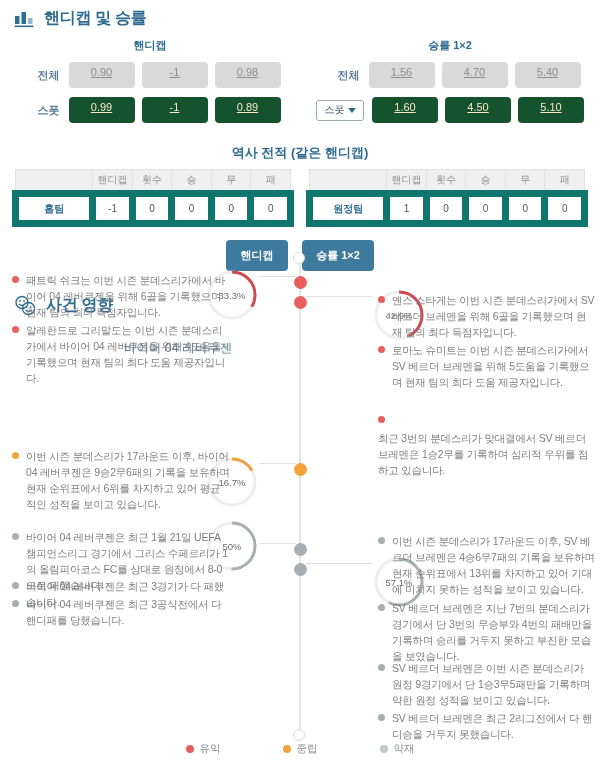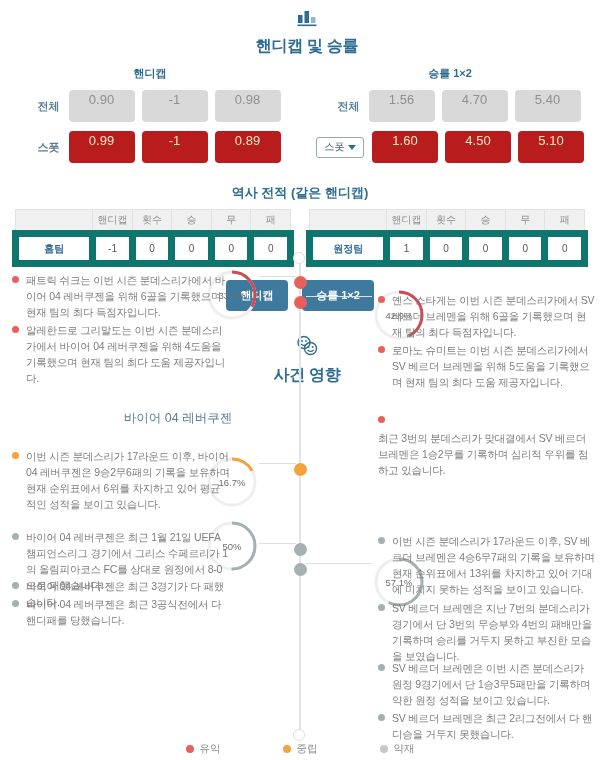--- a/index.html
+++ b/index.html
@@ -15,21 +15,20 @@
     overflow: hidden;
     position: relative;
   }
 
   
   .section-head {
     display: flex;
     align-items: center;
     gap: 9px;
     padding: 8px 0 0 14px;
-    flex-direction: column;
   }
   .section-head .title {
     font-size: 16px;
     font-weight: bold;
     color: #2e6d92;
     letter-spacing: -0.3px;
   }
   .ic-bars { width: 21px; height: 19px; display: block; }
   .ic-faces { width: 23px; height: 21px; display: block; }
 
@@ -56,28 +55,29 @@
   .odds-label {
     font-size: 11px;
     color: #5a7f96;
     width: 40px;
     text-align: right;
     padding-right: 2px;
     font-weight: bold;
   }
   .cell {
     width: 66px;
-    height: 32px;
+    height: 26px;
     line-height: 20px;
     text-align: center;
-    font-size: 13px;
+    font-size: 11px;
     border-radius: 4px;
+    text-decoration: underline;
   }
   .cell.grey { background: #d9d9d9; color: #8f8f8f; }
-  .cell.amber { background: #b91c1c; color: #fbe7c4; }
+  .cell.amber { background: #14532d; color: #fbe7c4; }
   .odds-select {
     width: 48px;
     height: 21px;
     border: 1px solid #9aa7b0;
     border-radius: 3px;
     background: #fff;
     font-size: 10px;
     color: #3d5a6c;
     display: flex;
     align-items: center;

